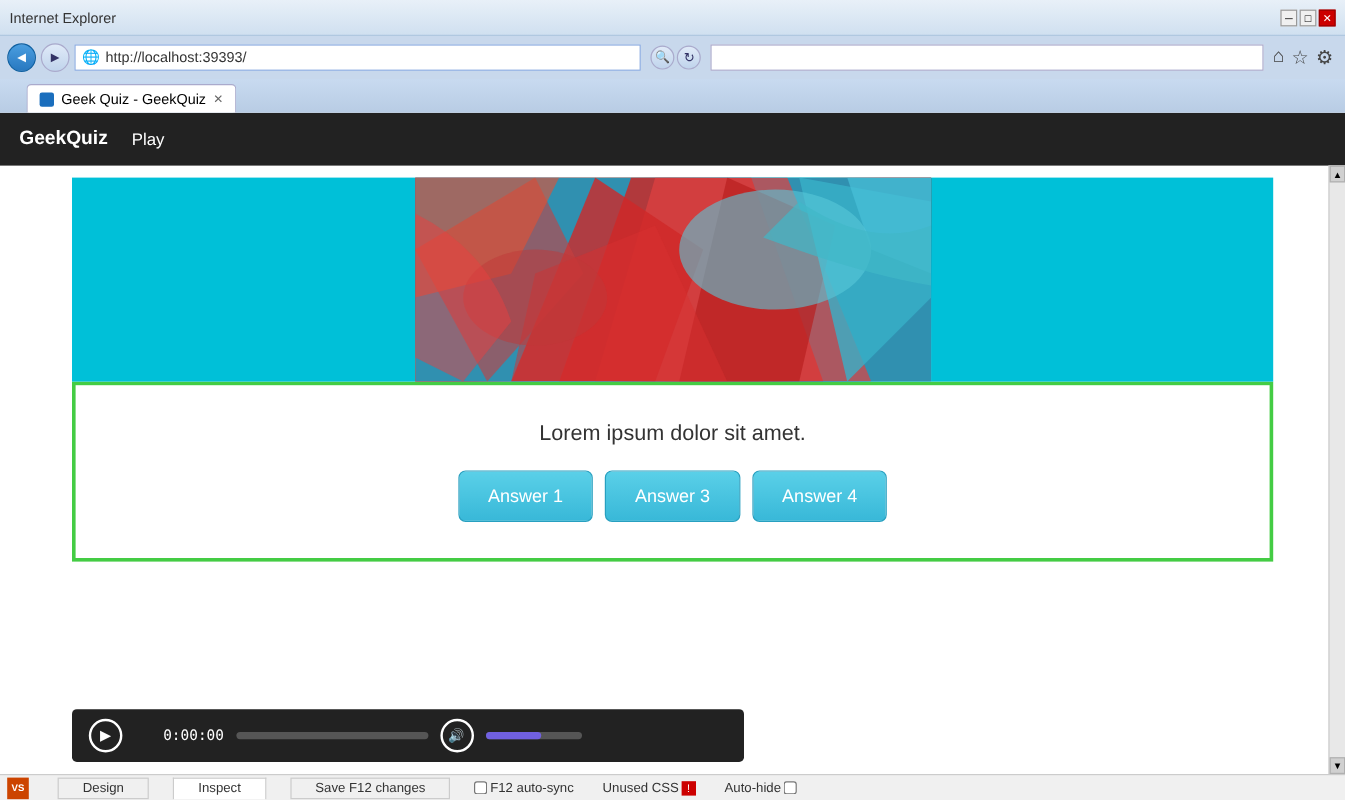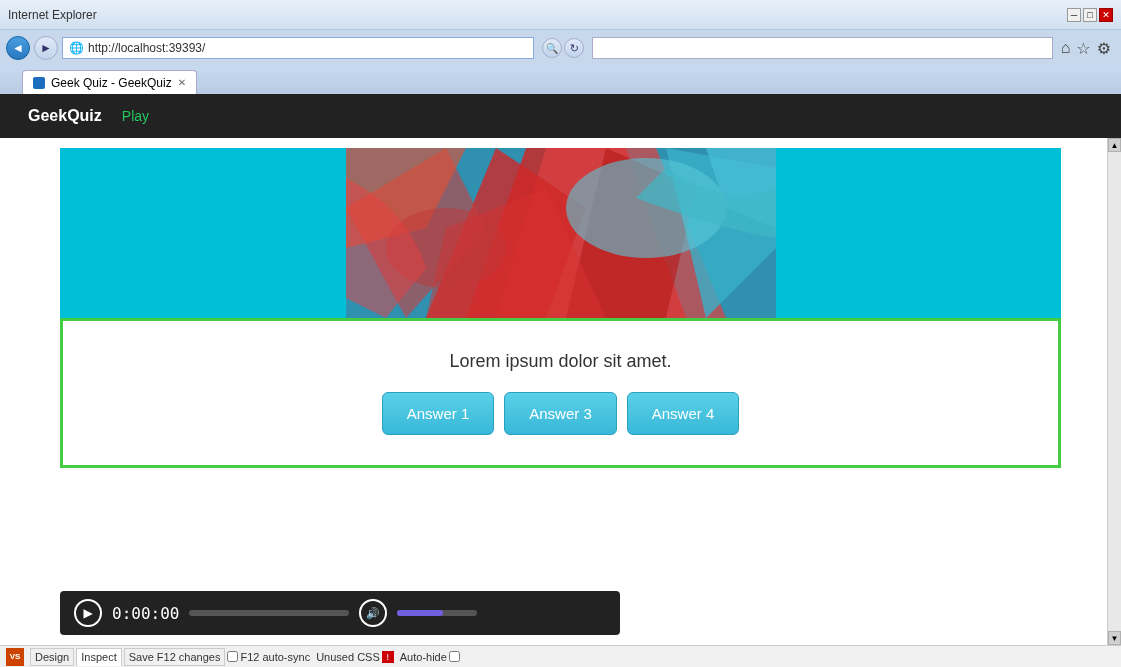--- a/index.html
+++ b/index.html
@@ -83,30 +83,30 @@
       overflow: hidden;
       position: relative;
     }
 
     
     .app-nav {
       background: #222;
       height: 44px;
       display: flex;
       align-items: center;
-      padding: 0 28px;
+      padding: 0 16px;
       gap: 20px;
     }
     .app-nav-brand {
       color: white;
       font-size: 16px;
       font-weight: bold;
     }
     .app-nav-link {
-      color: #22c55e;
+      color: #ffffff;
       font-size: 14px;
       cursor: pointer;
     }
 
     
     .quiz-content {
       padding: 0 60px;
       margin-top: 10px;
     }
 
@@ -175,22 +175,23 @@
       width: 28px; height: 28px;
       border: 2px solid white;
       border-radius: 50%;
       display: flex; align-items: center; justify-content: center;
       cursor: pointer;
       color: white;
       font-size: 12px;
     }
     .time-display {
       color: white;
-      font-size: 16px;
+      font-size: 12px;
       font-family: monospace;
+      margin-left: 24px;
     }
     .progress-bar-bg {
       width: 160px;
       height: 6px;
       background: #555;
       border-radius: 3px;
     }
     .progress-bar-fill {
       width: 0px;
       height: 100%;
@@ -222,24 +223,24 @@
       position: absolute;
       bottom: 0;
       left: 0;
       right: 0;
       height: 22px;
       background: #f0f0f0;
       border-top: 1px solid #ccc;
       display: flex;
       align-items: center;
       padding: 0 6px;
-      gap: 2px;
+      gap: 20px;
     }
     .dev-btn {
-      padding: 1px 4px;
+      padding: 1px 20px;
       font-size: 11px;
       color: #333;
       background: #f0f0f0;
       border: 1px solid #ccc;
       cursor: pointer;
       height: 18px;
       display: flex; align-items: center;
     }
     .dev-btn.active { background: white; border-bottom: none; }
     .dev-checkbox-label {

